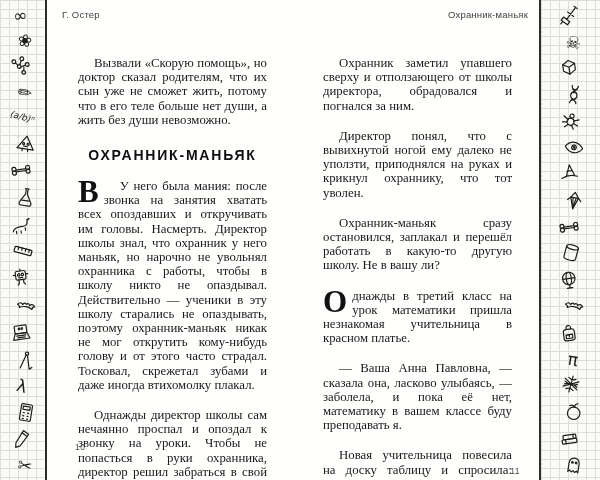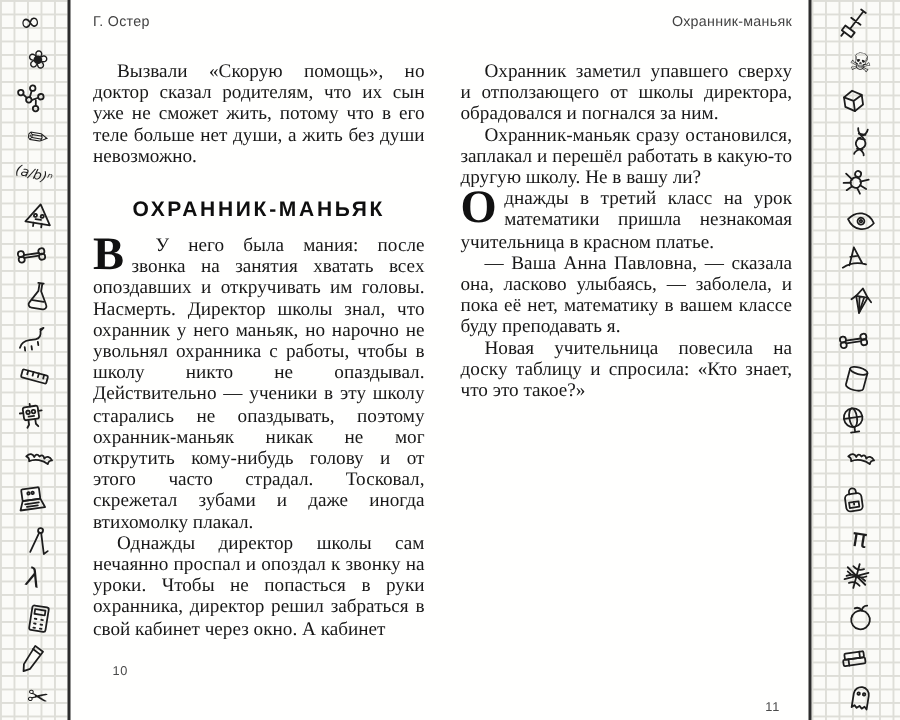--- a/index.html
+++ b/index.html
@@ -27,21 +27,21 @@
 
   
   .page{position:absolute;top:0;height:396px;}
   .page-left{left:62px;width:221px;}
   .page-right{left:307px;width:221px;}
   .running-header{position:absolute;top:9px;left:0;right:0;
                   font-family:"Liberation Sans",sans-serif;font-size:9.5px;color:#424242;
                   letter-spacing:.2px;}
   .page-right .running-header{text-align:right;}
   .body-text{position:absolute;top:40px;left:0;right:0;}
-  .body-text p{margin:0;font-size:12.8px;line-height:14.2px;text-align:justify;color:#181818;}
+  .body-text p{margin:16px;font-size:12.8px;line-height:14.2px;text-align:justify;color:#181818;}
   p.indent{text-indent:16px;}
   h2.chapter{font-family:"Liberation Sans",sans-serif;font-weight:700;font-size:14px;
              letter-spacing:1.8px;word-spacing:3px;text-align:center;color:#0f0f0f;
              margin:20px 0 9px;}
   .dropcap{float:left;font-weight:700;font-size:31px;line-height:24px;padding:1px 5px 0 0;
            color:#111;}
   .page-num{position:absolute;top:442px;font-family:"Liberation Sans",sans-serif;
             font-size:8.5px;color:#4a4a4a;letter-spacing:.5px;}
   .page-num.num-left{left:13px;}
   .page-num.num-right{right:8px;margin-top:24px;}
@@ -287,20 +287,21 @@
       <p class="indent">У него была мания: после звонка на занятия хватать всех опоздавших и откручивать им головы. Насмерть. Директор школы знал, что охранник у него маньяк, но нарочно не увольнял охранника с работы, чтобы в школу никто не опаздывал. Действительно — ученики в эту школу старались не опаздывать, поэтому охранник-маньяк никак не мог открутить кому-нибудь голову и от этого часто страдал. Тосковал, скрежетал зубами и даже иногда втихомолку плакал.</p>
       <p class="indent">Однажды директор школы сам нечаянно проспал и опоздал к звонку на уроки. Чтобы не попасться в руки охранника, директор решил забраться в свой кабинет через окно. А кабинет</p>
     </div>
     <div class="page-num num-left">10</div>
   </section>
 
   <section class="page page-right">
     <div class="running-header">Охранник-маньяк</div>
     <div class="body-text">
       <p class="indent">Охранник заметил упавшего сверху и отползающего от школы директора, обрадовался и погнался за ним.</p>
+      <p class="indent">Директор понял, что с вывихнутой ногой ему далеко не уползти, приподнялся на руках и крикнул охраннику, что тот уволен.</p>
       <p class="indent">Охранник-маньяк сразу остановился, заплакал и перешёл работать в какую-то другую школу. Не в вашу ли?</p>
       <p><span class="dropcap">О</span><span>днажды в третий класс на урок математики пришла незнакомая учительница в красном платье.</span></p>
       <p class="indent">— Ваша Анна Павловна, — сказала она, ласково улыбаясь, — заболела, и пока её нет, математику в вашем классе буду преподавать я.</p>
       <p class="indent">Новая учительница повесила на доску таблицу и спросила: «Кто знает, что это такое?»</p>
     </div>
     <div class="page-num num-right">11</div>
   </section>
 
 </div>
 

